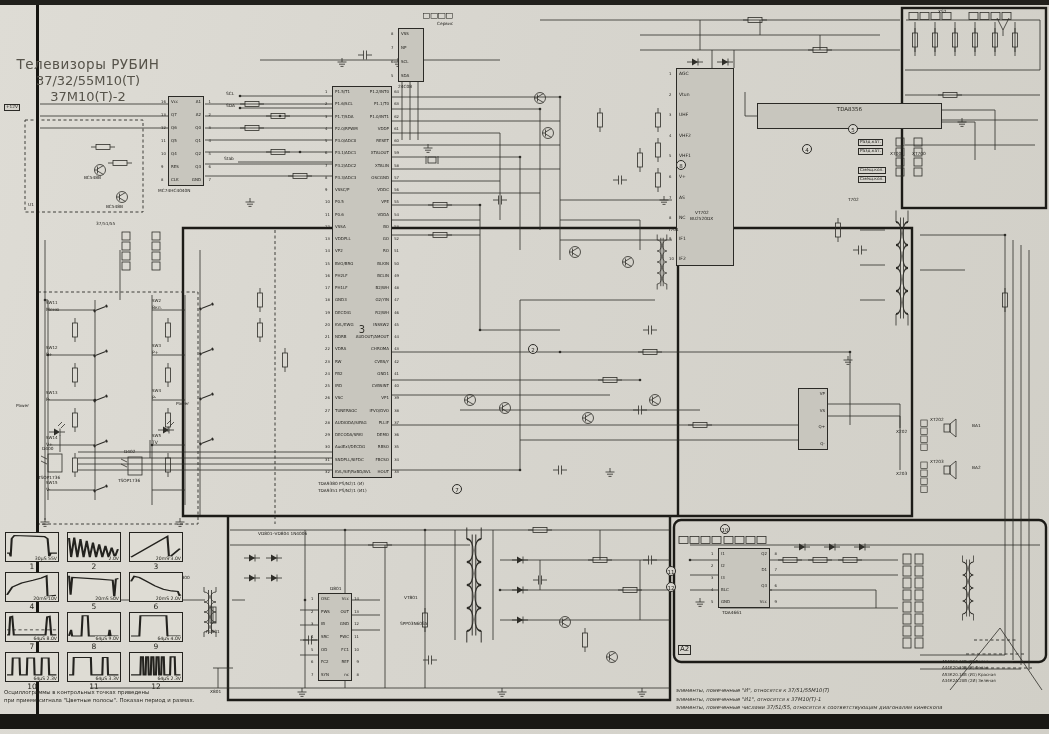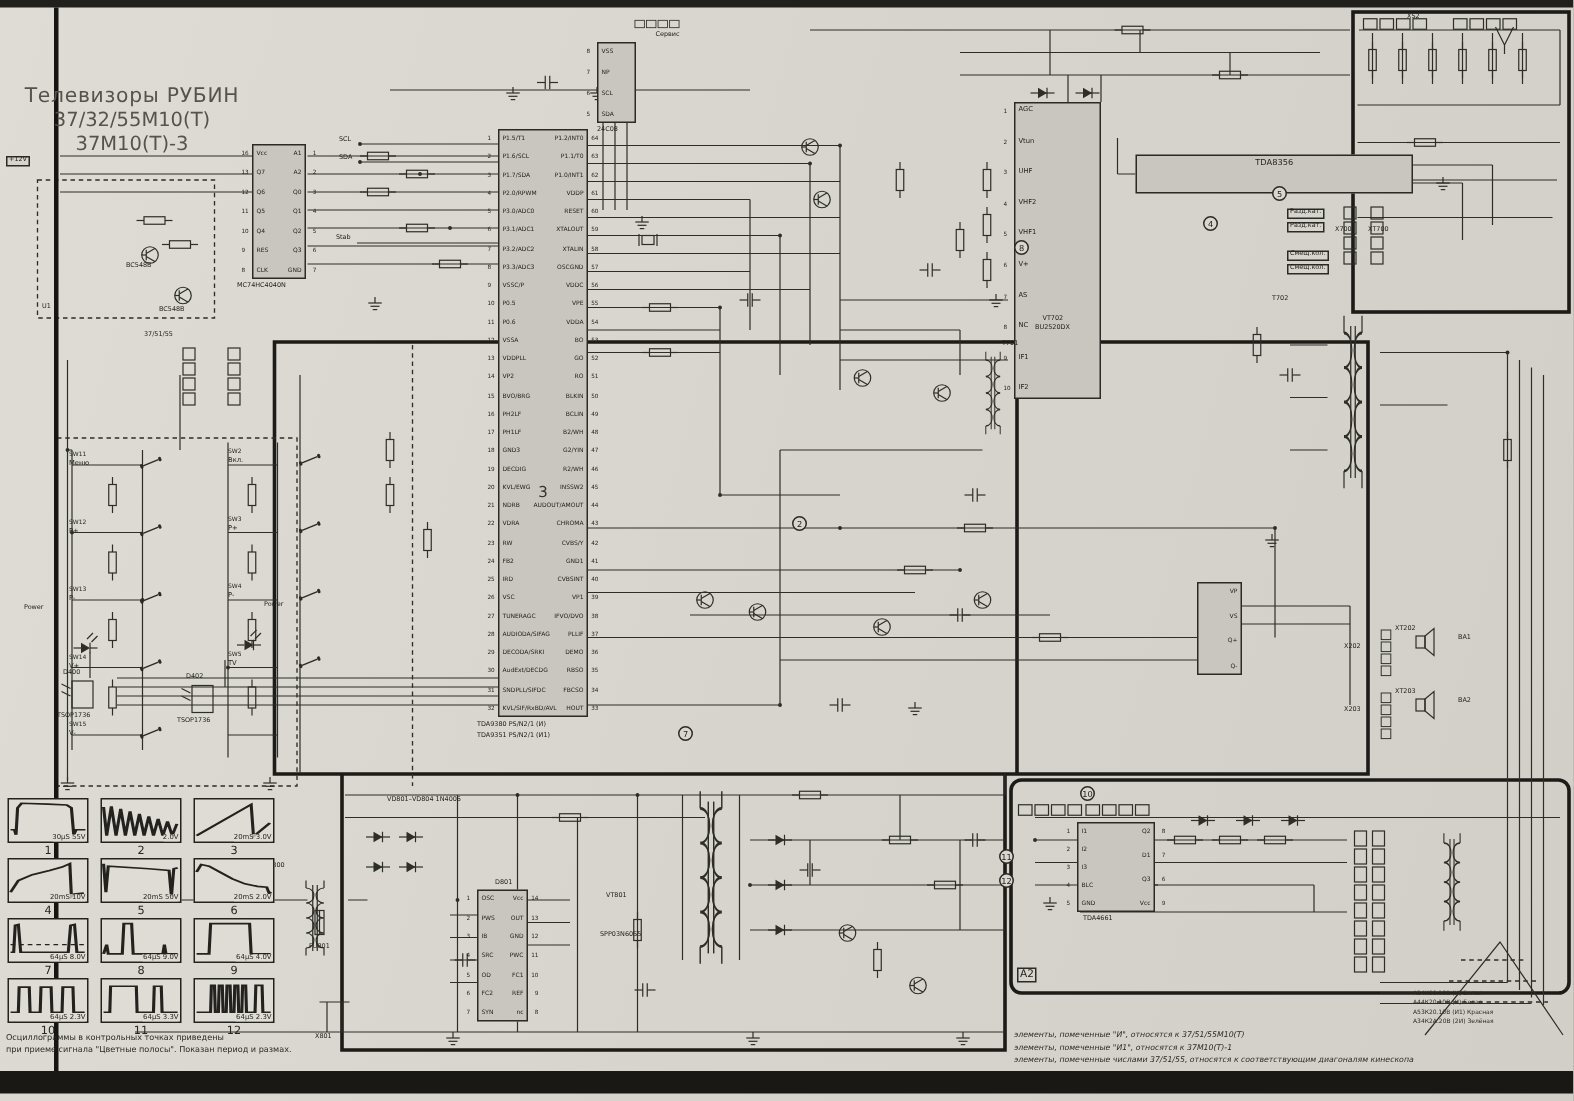--- a/index.html
+++ b/index.html
@@ -365,21 +365,21 @@
     <circle class="dot" cx="640" cy="380" r="1.3"></circle>
   </svg>
 
   <div class="band-top"></div>
   <div class="band-bottom"></div>
   <div class="edge-left"></div>
 
   <div class="tblock">
     <div class="t1">Телевизоры РУБИН</div>
     <div class="t2">37/32/55М10(Т)</div>
-    <div class="t3">37М10(Т)-3</div>
+    <div class="t3">37М10(Т)-2</div>
   </div>
 
   <span class="lb" style="left:28px;top:203px">U1</span>
   <span class="lb" style="left:96px;top:222px">37/51/55</span>
   <span class="lb box" style="left:4px;top:104px">+12V</span>
   <span class="lb" style="left:84px;top:176px">BC548B</span>
   <span class="lb" style="left:106px;top:205px">BC548B</span>
 
   <div class="ic" id="counter" style="left:168px;top:96px;width:36px;height:90px">
     <div class="pins pl">

